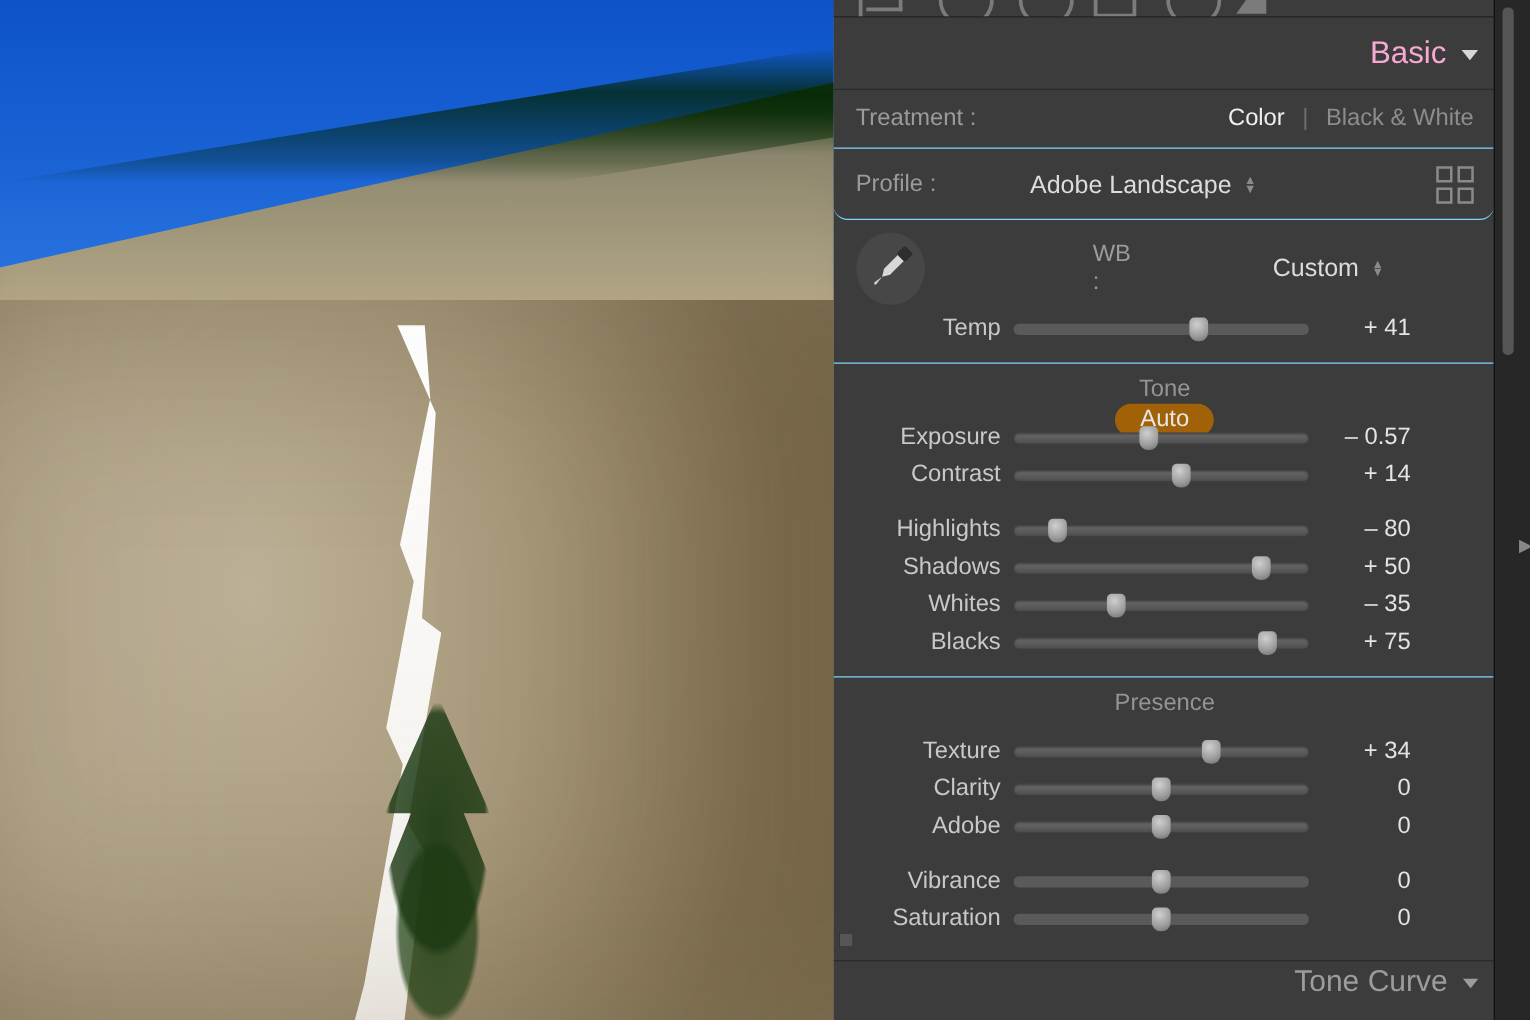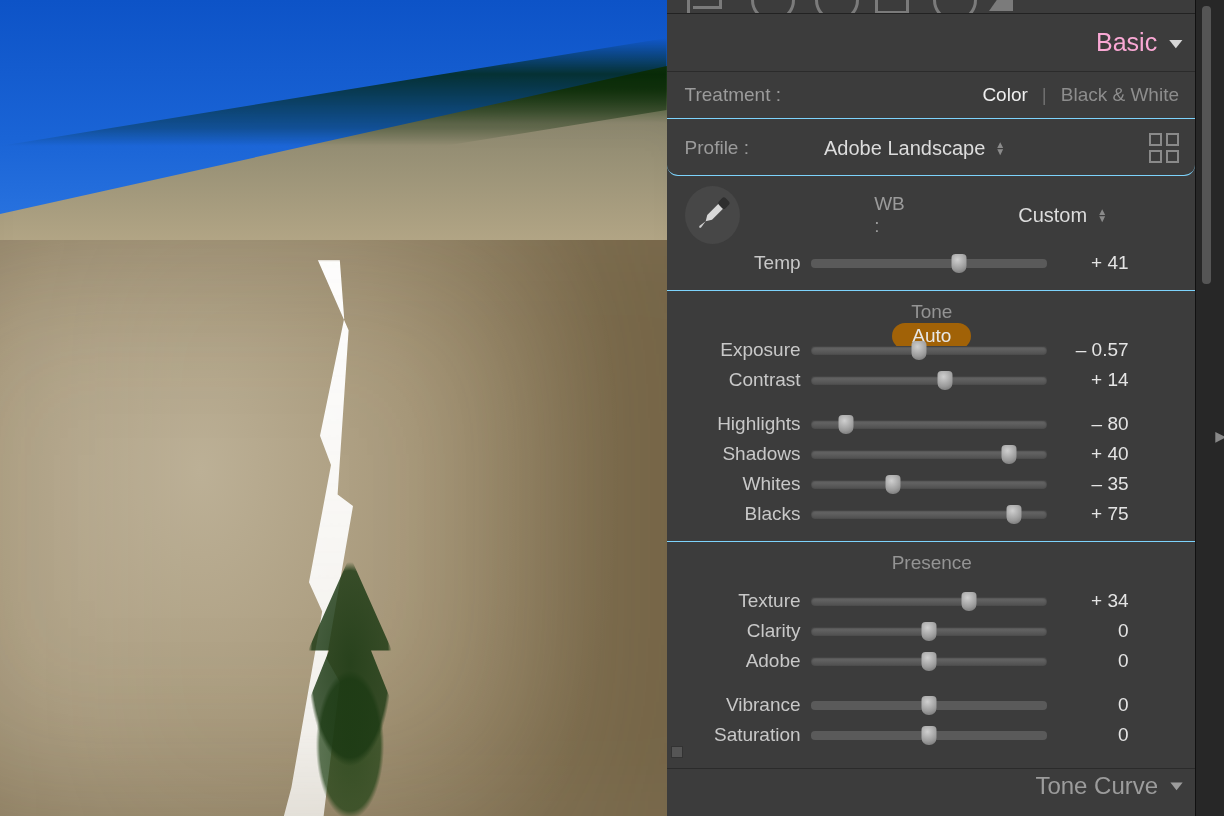--- a/index.html
+++ b/index.html
@@ -246,21 +246,21 @@
               <span class="strack gray">
                 <span class="knob" style="left: 15%;"></span>
               </span>
               <span class="sval">– 80</span>
             </div>
           <div class="slider-row">
               <span class="slabel">Shadows</span>
               <span class="strack gray">
                 <span class="knob" style="left: 84%;"></span>
               </span>
-              <span class="sval">+ 40</span>
+              <span class="sval">+ 50</span>
             </div>
           <div class="slider-row">
               <span class="slabel">Whites</span>
               <span class="strack gray">
                 <span class="knob" style="left: 35%;"></span>
               </span>
               <span class="sval">– 35</span>
             </div>
           <div class="slider-row">
               <span class="slabel">Blacks</span>

